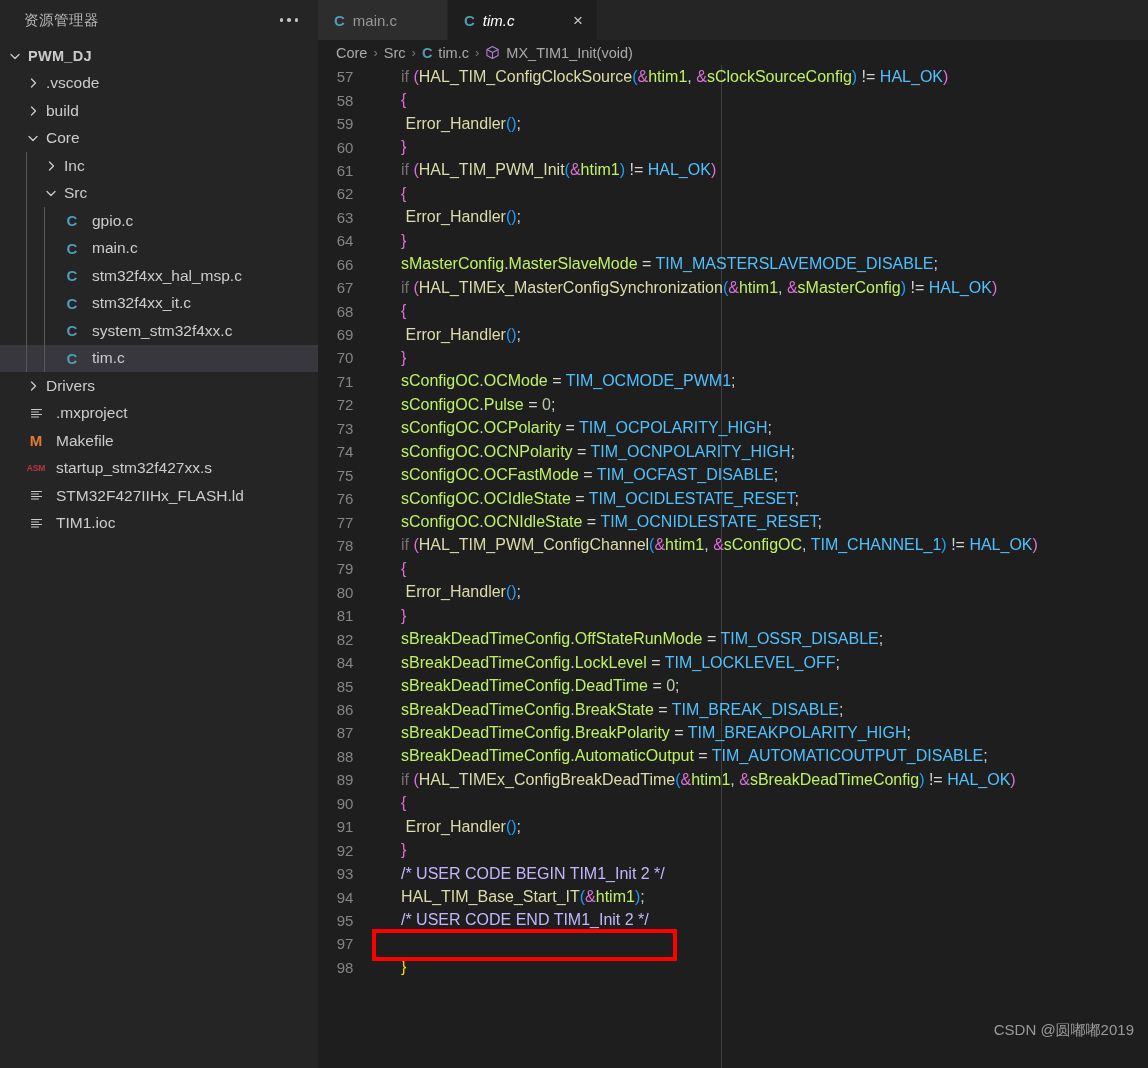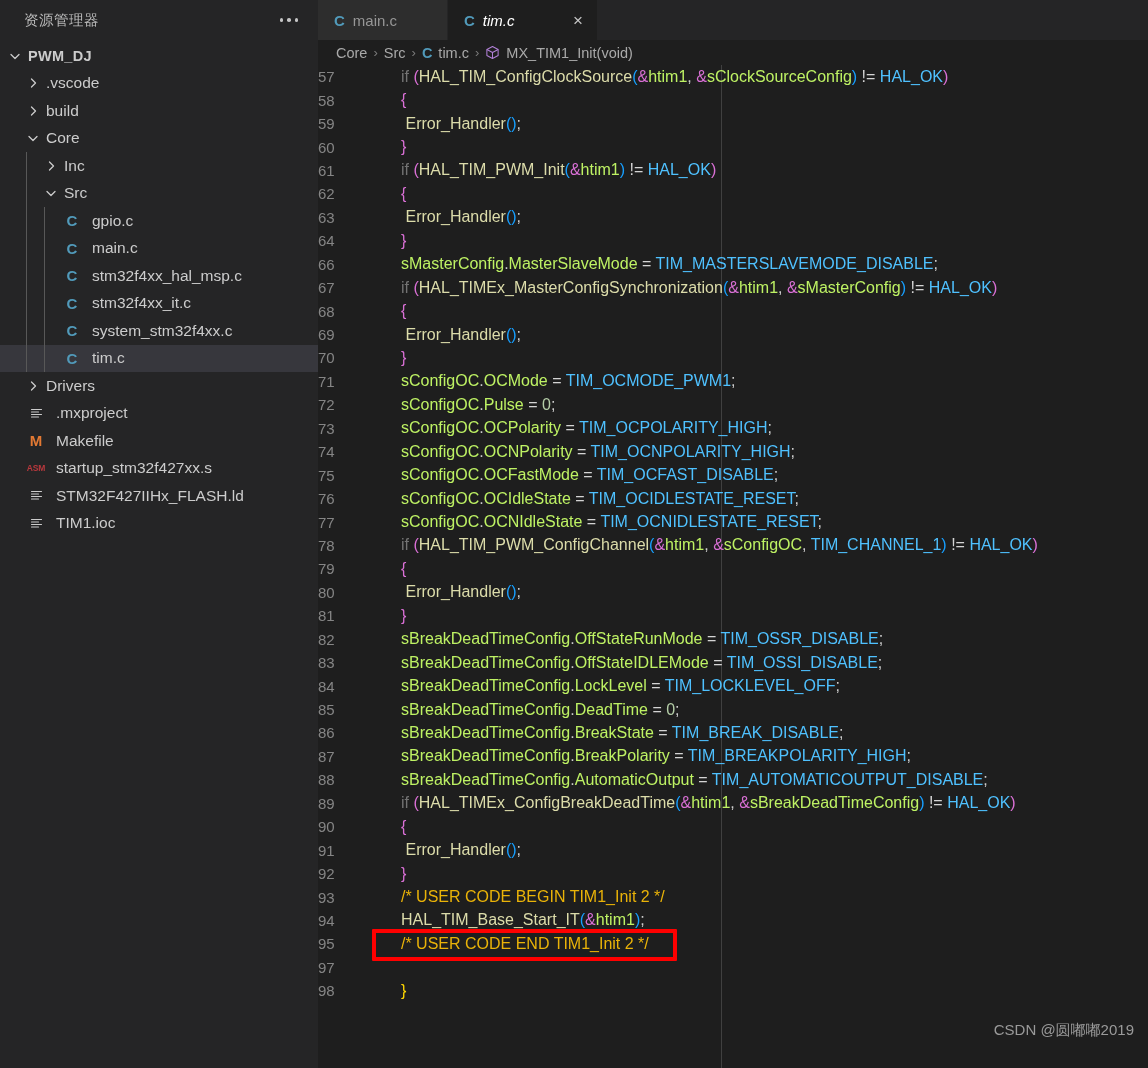--- a/index.html
+++ b/index.html
@@ -110,21 +110,21 @@
     position: absolute; left: 0; right: 0; top: 65px; bottom: 0;
     overflow: hidden;
     font-family: "Liberation Sans", sans-serif;
     font-size: 16px;
   }
   .cline {
     height: 23.45px; display: flex; align-items: center;
     white-space: pre; position: relative;
   }
   .gut {
-    width: 70px; flex: 0 0 70px; text-align: left;
+    width: 70px; flex: 0 0 70px; text-align: center;
     padding-right: 16px;
     color: #858585; font-size: 15px;
     font-family: "Liberation Sans", sans-serif;
   }
   .ctext { position: relative; padding-left: 13px; }
 
   
   .code-guide {
     position: absolute; left: 403px; top: 0; bottom: 0;
     width: 1px; background: #404040;
@@ -133,21 +133,21 @@
   
   .kw   { color: #737373; }   
   .fn   { color: #dcdcaa; }   
   .var  { color: #bef264; }   
   .cst  { color: #4fc1ff; }   
   .pun  { color: #cccccc; }   
   .par  { color: #da70d6; }   
   .par2 { color: #179fff; }   
   .par3 { color: #ffd700; }   
   .num  { color: #b5cea8; }   
-  .cmt  { color: #eab308; }   
+  .cmt  { color: #c4b5fd; }   
   .op   { color: #d4d4d4; }
 
   
   .redbox {
     position: absolute;
     border: 4px solid #ff0000;
     pointer-events: none;
     border-radius: 1px;
   }
 
@@ -375,21 +375,20 @@
           <div class="cline"><span class="gut">73</span><span class="ctext"><span class="var">sConfigOC</span><span class="pun">.</span><span class="var">OCPolarity</span><span class="op"> = </span><span class="cst">TIM_OCPOLARITY_HIGH</span><span class="pun">;</span></span></div>
           <div class="cline"><span class="gut">74</span><span class="ctext"><span class="var">sConfigOC</span><span class="pun">.</span><span class="var">OCNPolarity</span><span class="op"> = </span><span class="cst">TIM_OCNPOLARITY_HIGH</span><span class="pun">;</span></span></div>
           <div class="cline"><span class="gut">75</span><span class="ctext"><span class="var">sConfigOC</span><span class="pun">.</span><span class="var">OCFastMode</span><span class="op"> = </span><span class="cst">TIM_OCFAST_DISABLE</span><span class="pun">;</span></span></div>
           <div class="cline"><span class="gut">76</span><span class="ctext"><span class="var">sConfigOC</span><span class="pun">.</span><span class="var">OCIdleState</span><span class="op"> = </span><span class="cst">TIM_OCIDLESTATE_RESET</span><span class="pun">;</span></span></div>
           <div class="cline"><span class="gut">77</span><span class="ctext"><span class="var">sConfigOC</span><span class="pun">.</span><span class="var">OCNIdleState</span><span class="op"> = </span><span class="cst">TIM_OCNIDLESTATE_RESET</span><span class="pun">;</span></span></div>
           <div class="cline"><span class="gut">78</span><span class="ctext"><span class="kw">if </span><span class="par">(</span><span class="fn">HAL_TIM_PWM_ConfigChannel</span><span class="par2">(</span><span class="par">&amp;</span><span class="var">htim1</span><span class="pun">, </span><span class="par">&amp;</span><span class="var">sConfigOC</span><span class="pun">, </span><span class="cst">TIM_CHANNEL_1</span><span class="par2">)</span><span class="op"> != </span><span class="cst">HAL_OK</span><span class="par">)</span></span></div>
           <div class="cline"><span class="gut">79</span><span class="ctext"><span class="par">{</span></span></div>
           <div class="cline"><span class="gut">80</span><span class="ctext"><span class="pun"> </span><span class="fn">Error_Handler</span><span class="par2">(</span><span class="par2">)</span><span class="pun">;</span></span></div>
           <div class="cline"><span class="gut">81</span><span class="ctext"><span class="par">}</span></span></div>
           <div class="cline"><span class="gut">82</span><span class="ctext"><span class="var">sBreakDeadTimeConfig</span><span class="pun">.</span><span class="var">OffStateRunMode</span><span class="op"> = </span><span class="cst">TIM_OSSR_DISABLE</span><span class="pun">;</span></span></div>
-          <div class="cline"><span class="gut">83</span><span class="ctext"><span class="var">sBreakDeadTimeConfig</span><span class="pun">.</span><span class="var">OffStateIDLEMode</span><span class="op"> = </span><span class="cst">TIM_OSSI_DISABLE</span><span class="pun">;</span></span></div>
           <div class="cline"><span class="gut">84</span><span class="ctext"><span class="var">sBreakDeadTimeConfig</span><span class="pun">.</span><span class="var">LockLevel</span><span class="op"> = </span><span class="cst">TIM_LOCKLEVEL_OFF</span><span class="pun">;</span></span></div>
           <div class="cline"><span class="gut">85</span><span class="ctext"><span class="var">sBreakDeadTimeConfig</span><span class="pun">.</span><span class="var">DeadTime</span><span class="op"> = </span><span class="num">0</span><span class="pun">;</span></span></div>
           <div class="cline"><span class="gut">86</span><span class="ctext"><span class="var">sBreakDeadTimeConfig</span><span class="pun">.</span><span class="var">BreakState</span><span class="op"> = </span><span class="cst">TIM_BREAK_DISABLE</span><span class="pun">;</span></span></div>
           <div class="cline"><span class="gut">87</span><span class="ctext"><span class="var">sBreakDeadTimeConfig</span><span class="pun">.</span><span class="var">BreakPolarity</span><span class="op"> = </span><span class="cst">TIM_BREAKPOLARITY_HIGH</span><span class="pun">;</span></span></div>
           <div class="cline"><span class="gut">88</span><span class="ctext"><span class="var">sBreakDeadTimeConfig</span><span class="pun">.</span><span class="var">AutomaticOutput</span><span class="op"> = </span><span class="cst">TIM_AUTOMATICOUTPUT_DISABLE</span><span class="pun">;</span></span></div>
           <div class="cline"><span class="gut">89</span><span class="ctext"><span class="kw">if </span><span class="par">(</span><span class="fn">HAL_TIMEx_ConfigBreakDeadTime</span><span class="par2">(</span><span class="par">&amp;</span><span class="var">htim1</span><span class="pun">, </span><span class="par">&amp;</span><span class="var">sBreakDeadTimeConfig</span><span class="par2">)</span><span class="op"> != </span><span class="cst">HAL_OK</span><span class="par">)</span></span></div>
           <div class="cline"><span class="gut">90</span><span class="ctext"><span class="par">{</span></span></div>
           <div class="cline"><span class="gut">91</span><span class="ctext"><span class="pun"> </span><span class="fn">Error_Handler</span><span class="par2">(</span><span class="par2">)</span><span class="pun">;</span></span></div>
           <div class="cline"><span class="gut">92</span><span class="ctext"><span class="par">}</span></span></div>
           <div class="cline"><span class="gut">93</span><span class="ctext"><span class="cmt">/* USER CODE BEGIN TIM1_Init 2 */</span></span></div>

